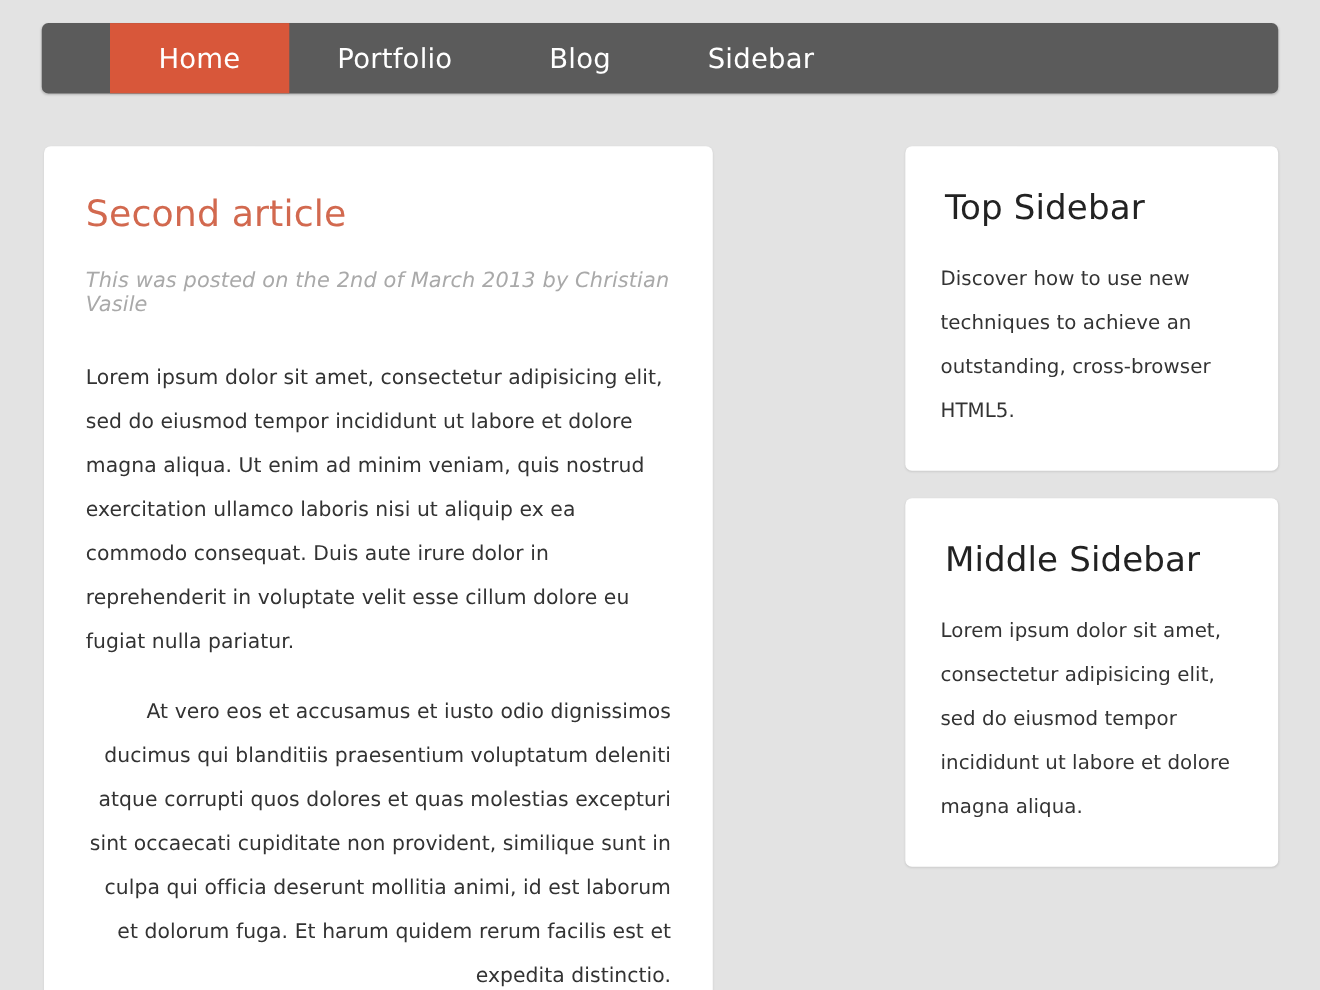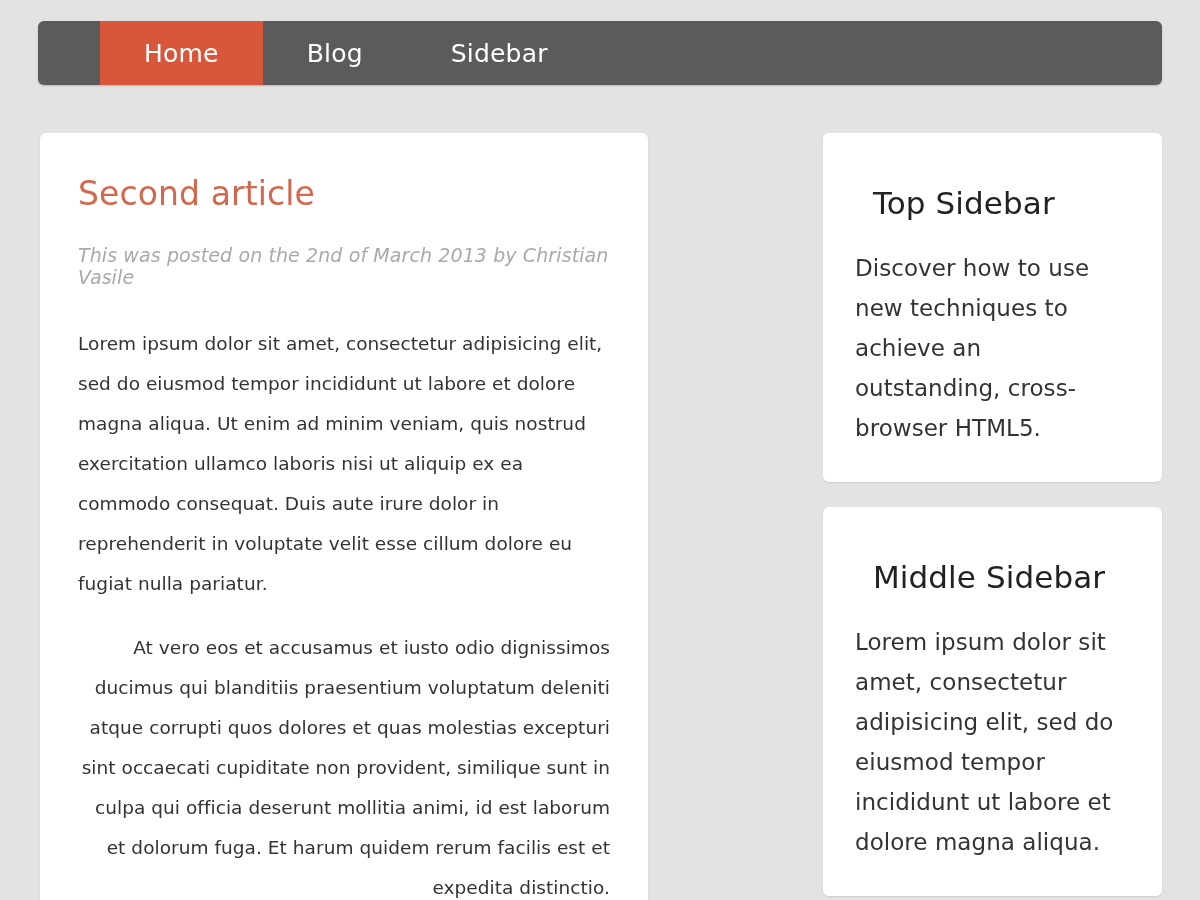--- a/index.html
+++ b/index.html
@@ -125,43 +125,44 @@
     margin-top: 24px;
     text-align: right;
   }
 
   
   .widget {
     padding: 34px 32px 34px 32px;
     margin-bottom: 25px;
   }
   .widget-title {
-    margin: 18px;
+    margin: 4px;
     color: #222222;
     font-size: 31px;
     font-weight: 400;
     line-height: 1.2;
     letter-spacing: 0.1px;
   }
   .widget-body {
     margin: 26px 0 0 0;
     color: #333333;
-    font-size: 23px;
+    font-size: 18px;
     line-height: 40px;
     letter-spacing: 0.05px;
   }
 </style>
 </head>
 <body>
 
 <div class="page">
 
   <nav class="nav-wrap">
     <div class="nav-spacer"></div>
     <a class="nav-item active" href="#">Home</a>
+    <a class="nav-item" href="#">Portfolio</a>
     <a class="nav-item" href="#">Blog</a>
     <a class="nav-item" href="#">Sidebar</a>
   </nav>
 
   <div class="content-row">
 
     <main class="col-main">
 
       <article class="card article-card">
         <h1 class="article-title">Second article</h1>

